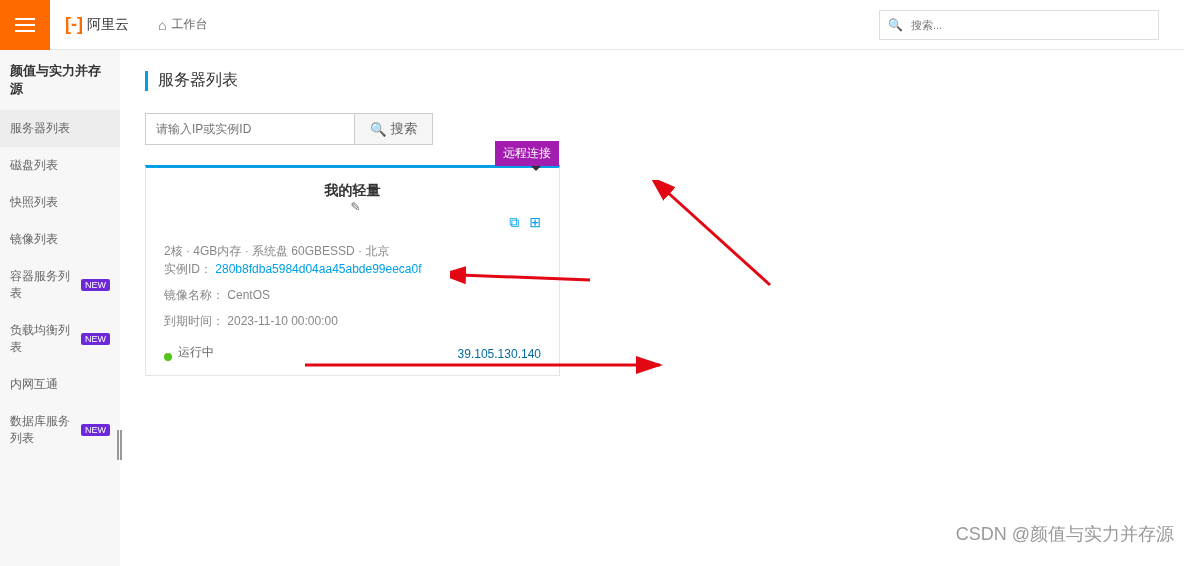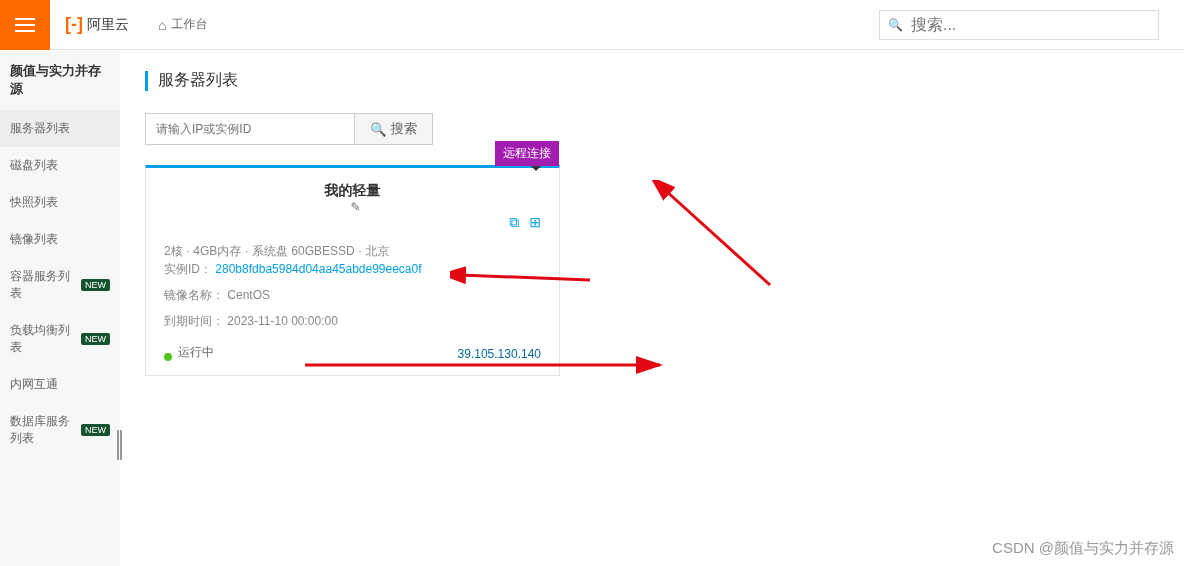--- a/index.html
+++ b/index.html
@@ -9,29 +9,29 @@
     .menu-btn { width: 50px; height: 50px; background: #ff6a00; display: flex; align-items: center; justify-content: center; cursor: pointer; }
     .menu-lines { width: 20px; height: 14px; display: flex; flex-direction: column; justify-content: space-between; }
     .menu-lines span { display: block; width: 100%; height: 2px; background: #fff; }
     .logo { margin: 0 15px; display: flex; align-items: center; gap: 4px; }
     .logo-icon { color: #ff6a00; font-weight: bold; font-size: 18px; }
     .logo-text { font-size: 14px; color: #333; }
     .nav-item { display: flex; align-items: center; gap: 5px; padding: 0 14px; cursor: pointer; color: #666; }
     .home-ic { font-size: 14px; }
     .top-search { margin-left: auto; margin-right: 25px; display: flex; align-items: center; border: 1px solid #ddd; height: 30px; width: 280px; }
     .top-search .sic { padding: 0 8px; color: #999; }
-    .top-search input { border: none; outline: none; flex: 1; font-size: 16px; }
+    .top-search input { border: none; outline: none; flex: 1; font-size: 11px; }
 
     .layout { display: flex; position: relative; }
     .sidebar { width: 120px; background: #f7f7f7; min-height: 516px; position: relative; }
     .sidebar-title { padding: 12px 10px; font-weight: bold; color: #333; font-size: 13px; }
     .side-list { list-style: none; }
     .side-item { padding: 10px 10px; color: #666; cursor: pointer; font-size: 12px; display: flex; align-items: center; gap: 6px; }
     .side-item.active { background: #ededed; }
-    .badge { background: #14532d; color: #fff; font-size: 9px; padding: 1px 4px; border-radius: 2px; }
+    .badge { background: #6d28d9; color: #fff; font-size: 9px; padding: 1px 4px; border-radius: 2px; }
     .resize-handle { position: absolute; right: -3px; top: 380px; width: 6px; height: 30px; cursor: ew-resize; }
     .resize-handle::before { content: ''; position: absolute; left: 0; top: 0; width: 2px; height: 30px; background: #999; }
     .resize-handle::after { content: ''; position: absolute; left: 3px; top: 0; width: 2px; height: 30px; background: #999; }
 
     .main { flex: 1; padding: 20px 25px; position: relative; }
     .page-title-wrap { display: flex; align-items: center; margin-bottom: 22px; }
     .title-bar { width: 3px; height: 20px; background: #00a0e9; margin-right: 10px; }
     .page-title { font-size: 16px; font-weight: normal; color: #333; }
 
     .search-row { display: flex; margin-bottom: 20px; }
@@ -52,21 +52,21 @@
     .card-foot { display: flex; align-items: flex-end; margin-top: 14px; }
     .dot { width: 8px; height: 8px; border-radius: 50%; background: #52c41a; margin-right: 6px; }
     .status-text { color: #666; }
     .ip { margin-left: auto; color: #0369a1; cursor: pointer; }
 
     .arrow { position: absolute; pointer-events: none; }
     .a1 { left: 530px; top: 130px; }
     .a2 { left: 330px; top: 215px; }
     .a3 { left: 180px; top: 305px; }
 
-    .watermark { position: fixed; right: 10px; bottom: 8px; color: #999; font-size: 15px; text-align: right; }
+    .watermark { position: fixed; right: 10px; bottom: 20px; color: #999; font-size: 18px; text-align: right; }
   </style>
 </head>
 <body>
 
 <div class="top-bar">
   <div class="menu-btn">
     <div class="menu-lines">
         <span></span>
         <span></span>
         <span></span>

